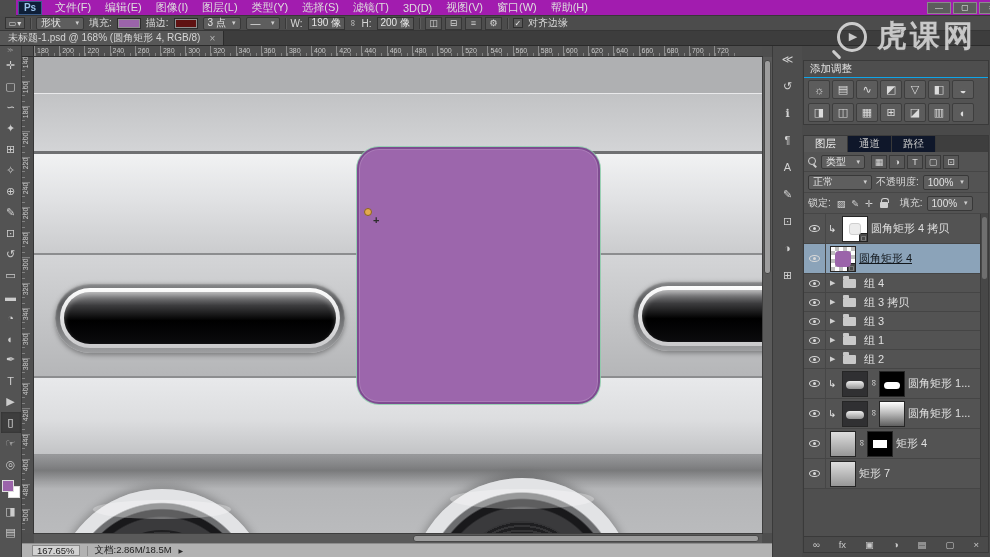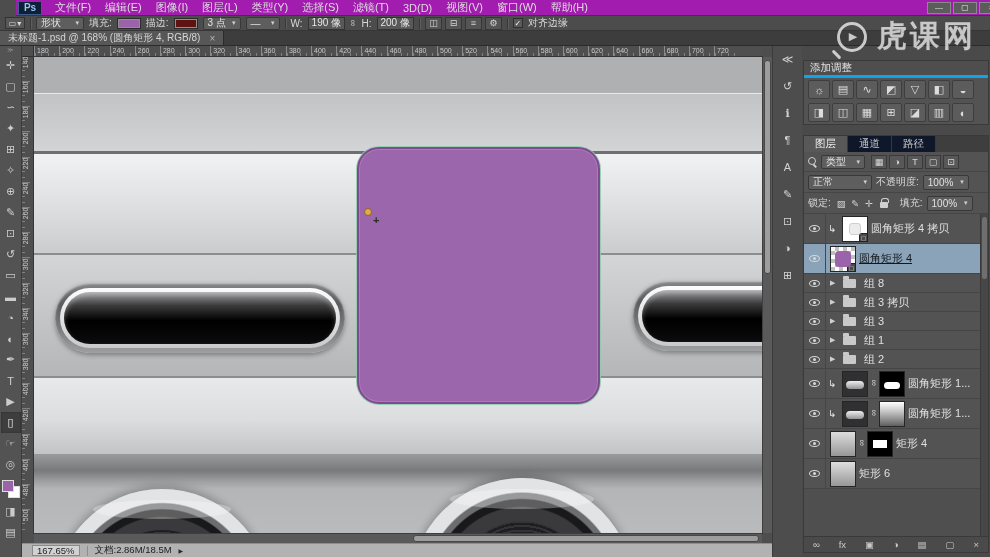--- a/index.html
+++ b/index.html
@@ -137,21 +137,21 @@
   
   .strip{position:absolute;left:772px;top:46px;width:30px;height:511px;background:#4d4d4d;
     border-left:1px solid #3a3a3a;display:flex;flex-direction:column;align-items:center;padding-top:3px}
   .cicon{width:22px;height:20px;margin-bottom:7px;display:flex;align-items:center;justify-content:center;
     color:#d2d2d2;font-size:11px;flex:none}
 
   
   .rightcol{position:absolute;left:802px;top:46px;width:188px;height:511px;background:#4a4a4a;
     display:flex;flex-direction:column;padding-top:14px}
   .adjust-panel{background:#535353;border:1px solid #3a3a3a;margin:0 1px}
-  .adjust-header{height:17px;background:#4e4e4e;border-bottom:3px solid #0ea5e9;color:#e0e0e0;
+  .adjust-header{height:17px;background:#4e4e4e;border-bottom:1px solid #0ea5e9;color:#e0e0e0;
     font-size:10.5px;display:flex;align-items:center;padding:0 6px}
   .adjust-grid{display:flex;gap:2px;padding:2px 4px}
   .aicon{width:22px;height:19px;background:#5c5c5c;border:1px solid #3e3e3e;border-radius:2px;
     color:#dcdcdc;font-size:11px;display:flex;align-items:center;justify-content:center;flex:none}
 
   .layers-panel{flex:1;margin:10px 1px 4px;background:#535353;border:1px solid #3a3a3a;
     display:flex;flex-direction:column;overflow:hidden}
   .ptabs{height:16px;background:#3e3e3e;display:flex}
   .ptab{height:16px;padding:0 11px;background:#0f172a;color:#c6c6c6;border-right:1px solid #393939;
     display:flex;align-items:center;font-size:10.5px}
@@ -664,21 +664,21 @@
             </span>
           <span class="lname">圆角矩形 4</span>
         </div>
 
         <div class="lrow grp">
           <span class="eyecell">
               <span class="eye"></span>
             </span>
           <span class="tri">▶</span>
           <span class="folder"></span>
-          <span class="lname">组 8</span>
+          <span class="lname">组 4</span>
         </div>
         <div class="lrow grp">
           <span class="eyecell">
               <span class="eye"></span>
             </span>
           <span class="tri">▶</span>
           <span class="folder"></span>
           <span class="lname">组 3 拷贝</span>
         </div>
         <div class="lrow grp">
@@ -736,21 +736,21 @@
           <span class="link">∞</span>
           <span class="thumb mask-rect" style="margin-left:0"></span>
           <span class="lname">矩形 4</span>
         </div>
 
         <div class="lrow big">
           <span class="eyecell">
               <span class="eye"></span>
             </span>
           <span class="thumb t-gray"></span>
-          <span class="lname">矩形 6</span>
+          <span class="lname">矩形 7</span>
         </div>
 
         <div class="list-scroll">
             <div class="list-thumbbar"></div>
           </div>
       </div>
 
       <div class="pbottom">
 
       <span class="bic">

